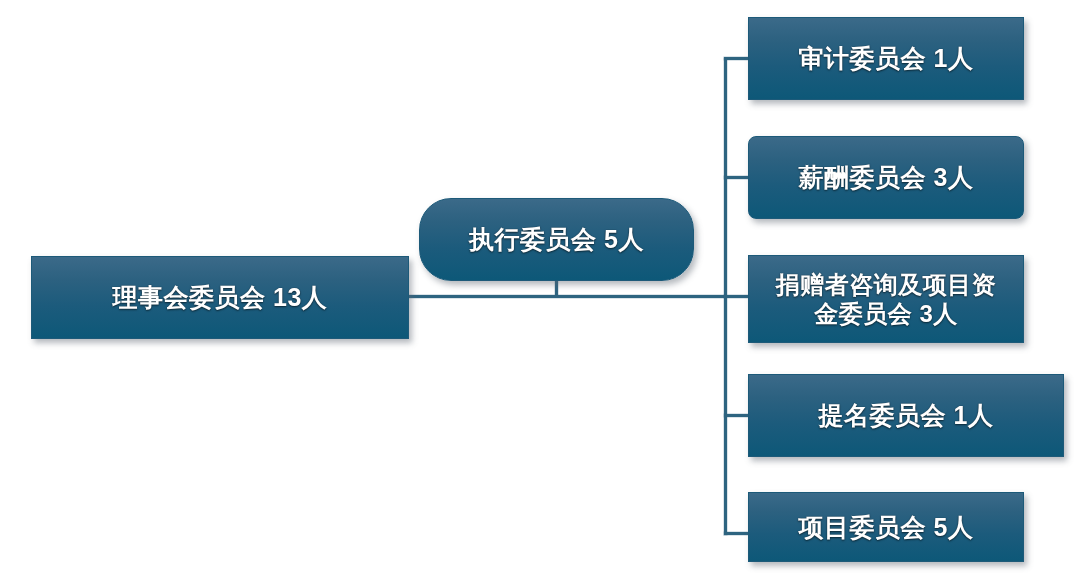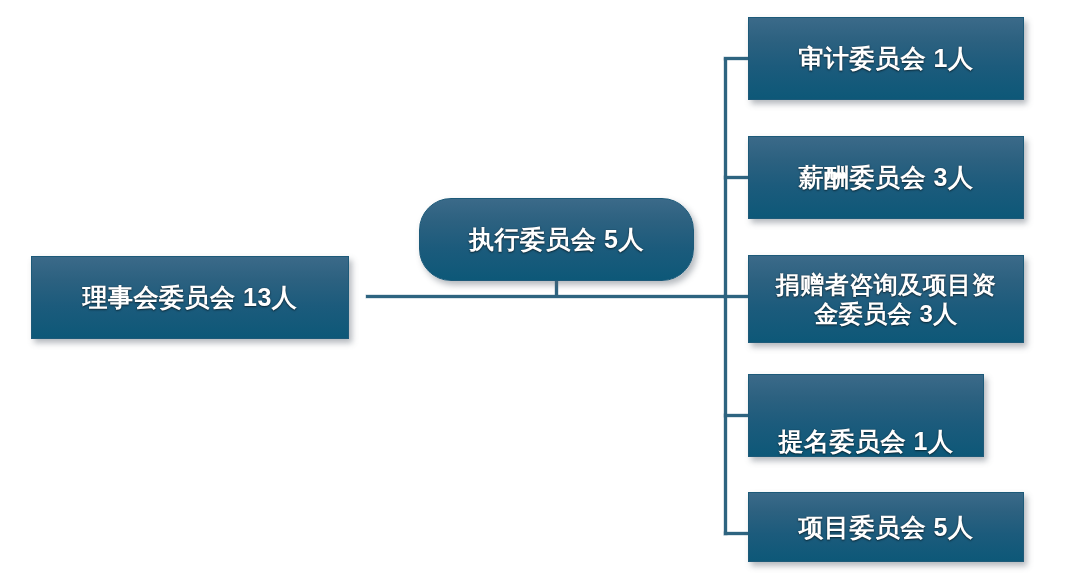--- a/index.html
+++ b/index.html
@@ -43,26 +43,26 @@
     letter-spacing: 0.5px;
     text-shadow: 0 1px 2px rgba(0,0,0,0.55), 0 0 1px rgba(0,0,0,0.5);
     padding: 0 8px;
   }
   .node .label {
     line-height: 1.22;
     white-space: pre-line;
   }
 
   
-  #node-board        { left: 31px;  top: 256px; width: 318px; height: 83px;  font-size: 25px; }
+  #node-board        { left: 31px;  top: 256px; width: 378px; height: 83px;  font-size: 25px; }
   #node-exec         { left: 419px; top: 198px; width: 275px; height: 83px;  font-size: 25px; border-radius: 32px; }
   #node-audit        { left: 748px; top: 17px;  width: 276px; height: 83px;  font-size: 25px; }
-  #node-comp         { left: 748px; top: 136px; width: 276px; height: 83px;  font-size: 25px; }
+  #node-comp         { left: 748px; top: 136px; width: 276px; height: 83px;  font-size: 25px; border-radius: 8px; }
   #node-donor        { left: 748px; top: 255px; width: 276px; height: 88px;  font-size: 24px; }
-  #node-nom          { left: 748px; top: 374px; width: 236px; height: 83px;  font-size: 25px; align-items: flex-end; }
+  #node-nom          { left: 748px; top: 374px; width: 316px; height: 83px;  font-size: 25px; }
   #node-program      { left: 748px; top: 492px; width: 276px; height: 70px;  font-size: 25px; }
 </style>
 </head>
 <body>
 
 <div id="chart-canvas">
 
   <div class="connector h" style="left:366px; top:295px; width:360px;"></div>
 
   <div class="connector v" style="left:555px; top:280px; height:16px;"></div>

